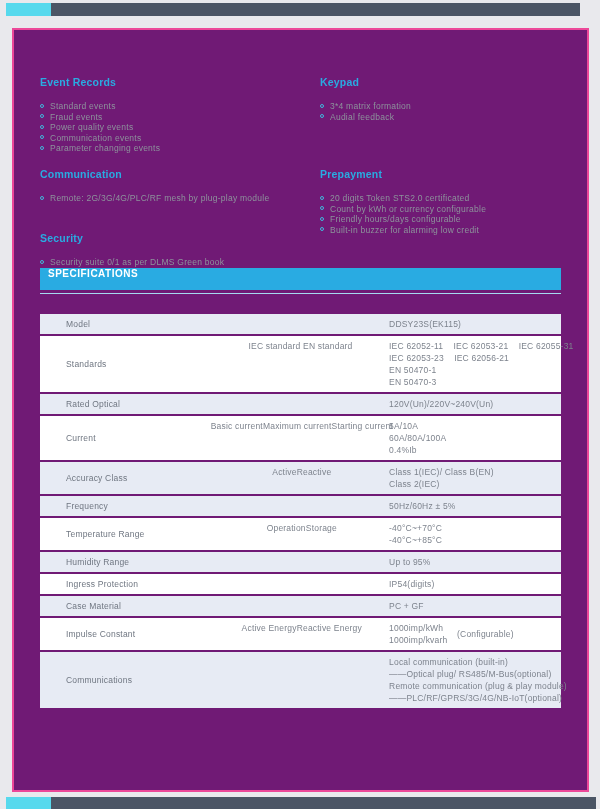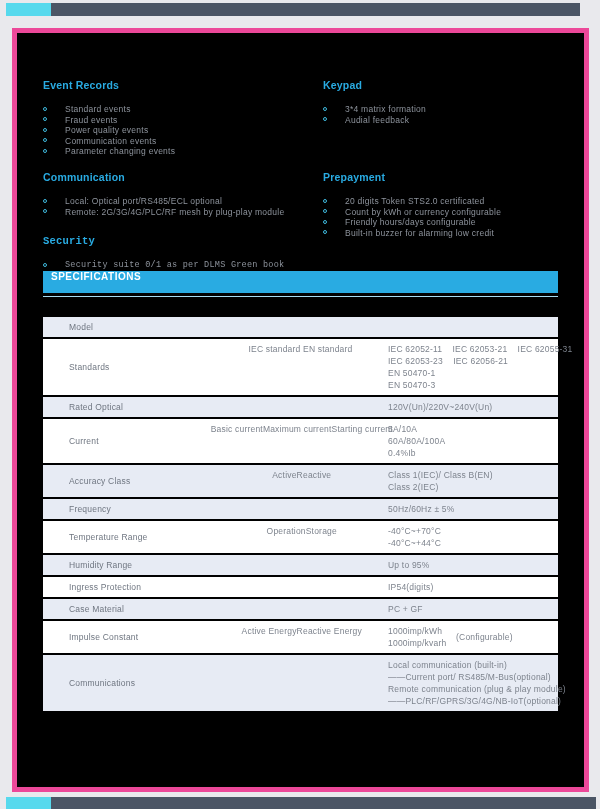--- a/index.html
+++ b/index.html
@@ -14,32 +14,32 @@
   body{
     width:600px;height:809px;position:relative;overflow:hidden;
     background:#e9e9ed;
     font-family:"Liberation Sans", sans-serif;
   }
   .top-bar{position:absolute;top:3px;left:6px;right:20px;height:13px;background:var(--banner);display:flex;}
   .bottom-bar{position:absolute;bottom:0;left:6px;right:4px;height:12px;background:var(--banner);display:flex;}
   .accent-block{width:45px;height:100%;background:var(--cyan);}
   .page{
     position:absolute;top:28px;left:12px;right:11px;bottom:17px;
-    background:#000000;border:5px solid #ec4899;
+    background:#701a75;border:2px solid #ec4899;
     padding:46px 26px 0 26px;
   }
   
   .features{display:grid;grid-template-columns:280px 1fr;grid-template-rows:92px 64px auto;}
   .feature-section h3{
     margin:0 0 13px 0;font-size:10.5px;font-weight:bold;color:var(--accent);letter-spacing:.2px;
   }
   .feature-section ul{list-style:none;margin:0;padding:0;}
   .feature-section li{
     font-size:8.5px;color:#8d939c;line-height:10.5px;letter-spacing:.25px;
-    display:flex;align-items:center;gap:18px;
+    display:flex;align-items:center;gap:6px;
   }
   .dot{width:4px;height:4px;border:1px solid var(--bullet);border-radius:50%;flex:none;margin-top:-1px;}
   
   .spec-header{
     height:22px;background:var(--accent);color:#fff;
     font-size:10px;font-weight:bold;letter-spacing:.5px;
     display:flex;align-items:flex-start;padding-left:8px;
   }
   .spec-rule{height:1px;background:#a5d9ef;margin-top:3px;}
   .spec-table{margin-top:20px;}
@@ -103,24 +103,20 @@
             <span class="dot"></span>
             <span>Audial feedback</span>
           </li>
         </ul>
       </div>
       <div class="feature-section" style="grid-area: 2 / 1;">
         <h3>Communication</h3>
         <ul>
           <li>
             <span class="dot"></span>
-            <span>Local: Optical port/RS485/ECL optional</span>
-          </li>
-          <li>
-            <span class="dot"></span>
             <span>Remote: 2G/3G/4G/PLC/RF mesh by plug-play module</span>
           </li>
         </ul>
       </div>
       <div class="feature-section" style="grid-area: 2 / 2;">
         <h3>Prepayment</h3>
         <ul>
           <li>
             <span class="dot"></span>
             <span>20 digits Token STS2.0 certificated</span>
@@ -132,40 +128,43 @@
           <li>
             <span class="dot"></span>
             <span>Friendly hours/days configurable</span>
           </li>
           <li>
             <span class="dot"></span>
             <span>Built-in buzzer for alarming low credit</span>
           </li>
         </ul>
       </div>
-      <div class="feature-section" style="grid-area: 3 / 1; font-family: Liberation Mono, monospace;">
+      <div class="feature-section" style="grid-area: 3 / 1;">
         <h3>Security</h3>
         <ul>
           <li>
             <span class="dot"></span>
             <span>Security suite 0/1 as per DLMS Green book</span>
           </li>
         </ul>
       </div>
     </div>
 
   <div class="spec-header">
     <span>SPECIFICATIONS</span>
   </div>
   <div class="spec-rule"></div>
 
   <div class="spec-table" id="spec-table">
       <div class="spec-row alt">
         <div class="cell label">Model</div>
         <div class="cell sub"></div>
+        <div class="cell value">
+          <div class="line">DDSY23S(EK115)</div>
+        </div>
       </div>
       <div class="spec-row">
         <div class="cell label">Standards</div>
         <div class="cell sub">
           <div class="line">IEC standard</div>
           <div class="line">&nbsp;</div>
           <div class="line">EN standard</div>
           <div class="line">&nbsp;</div>
         </div>
         <div class="cell value">
@@ -214,21 +213,21 @@
         </div>
       </div>
       <div class="spec-row">
         <div class="cell label">Temperature Range</div>
         <div class="cell sub">
           <div class="line">Operation</div>
           <div class="line">Storage</div>
         </div>
         <div class="cell value">
           <div class="line">-40°C~+70°C</div>
-          <div class="line">-40°C~+44°C</div>
+          <div class="line">-40°C~+85°C</div>
         </div>
       </div>
       <div class="spec-row alt">
         <div class="cell label">Humidity Range</div>
         <div class="cell sub"></div>
         <div class="cell value">
           <div class="line">Up to 95%</div>
         </div>
       </div>
       <div class="spec-row">
@@ -255,21 +254,21 @@
           <div class="line">1000imp/kWh</div>
           <div class="line">1000imp/kvarh</div>
           <span class="note">(Configurable)</span>
         </div>
       </div>
       <div class="spec-row alt">
         <div class="cell label">Communications</div>
         <div class="cell sub"></div>
         <div class="cell value">
           <div class="line">Local communication (built-in)</div>
-          <div class="line">——Current port/ RS485/M-Bus(optional)</div>
+          <div class="line">——Optical plug/ RS485/M-Bus(optional)</div>
           <div class="line">Remote communication (plug &amp; play module)</div>
           <div class="line">——PLC/RF/GPRS/3G/4G/NB-IoT(optional)</div>
         </div>
       </div>
     </div>
 </div>
 
 <div class="bottom-bar">
   <div class="accent-block"></div>
 </div>

